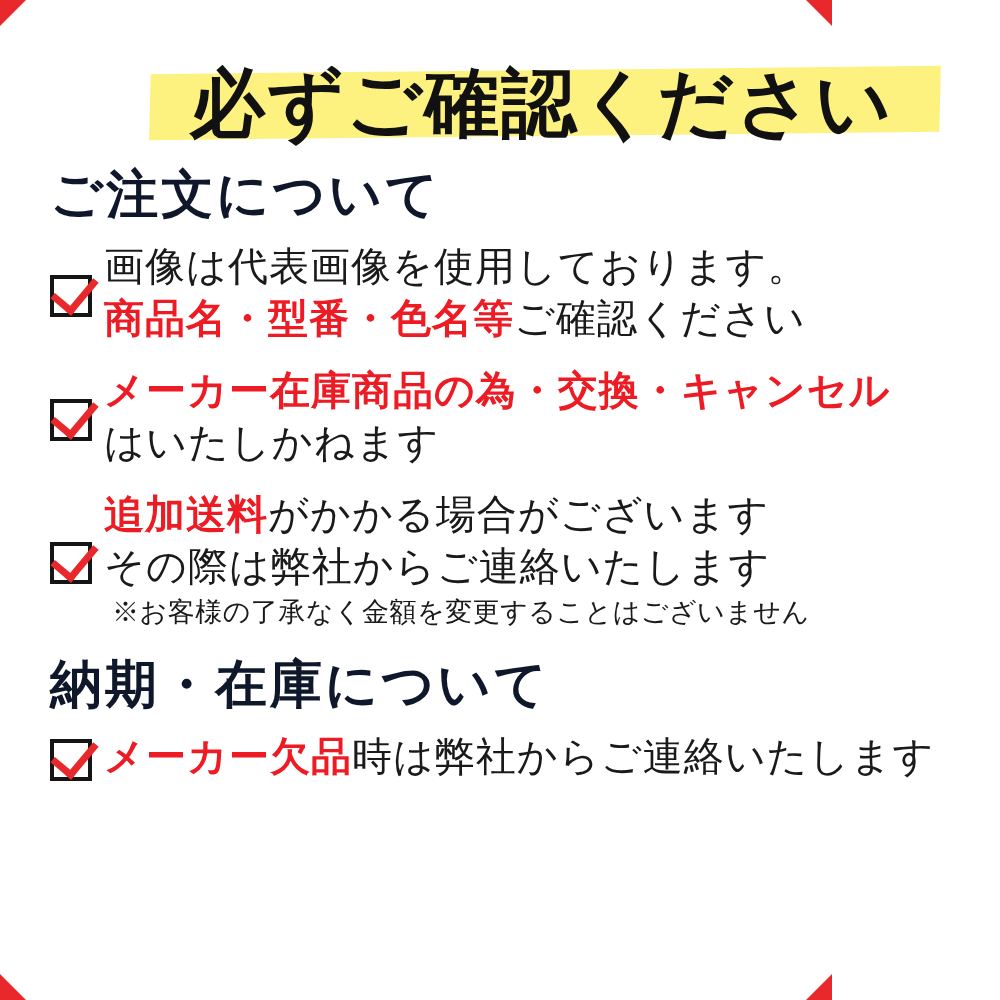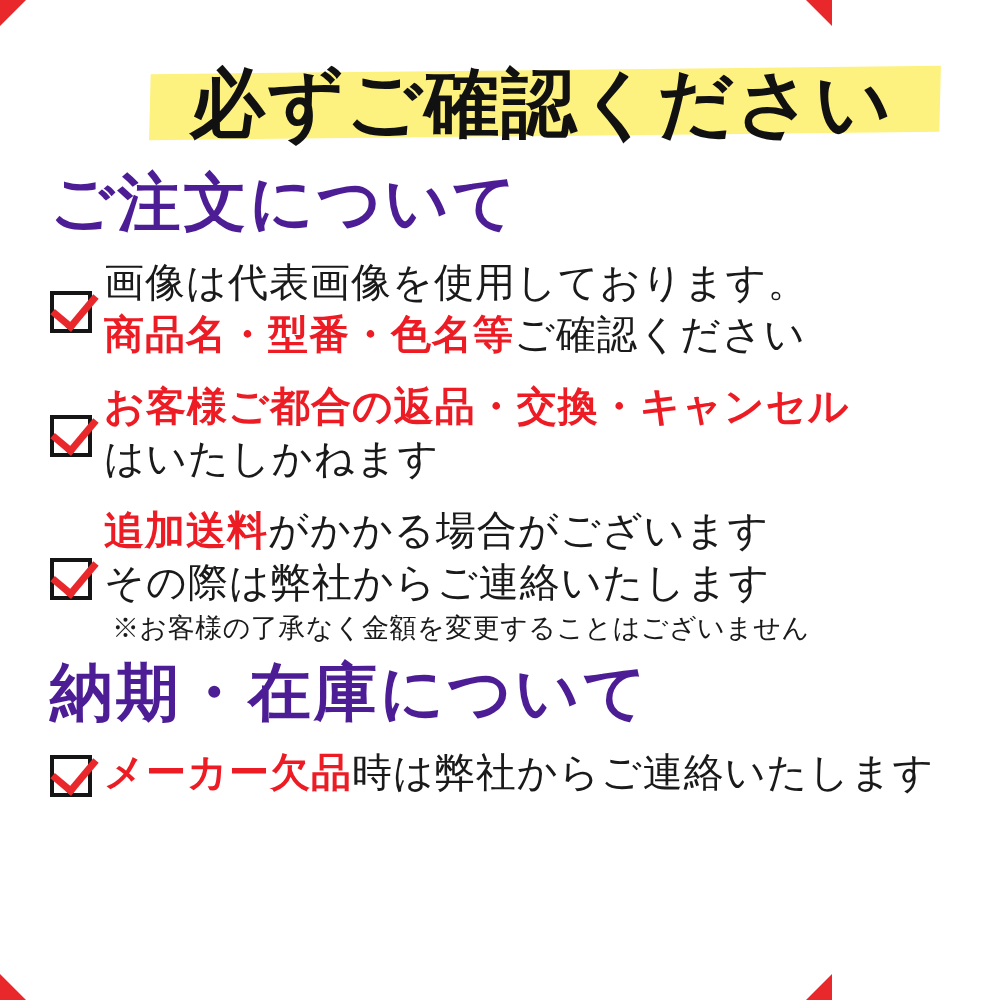--- a/index.html
+++ b/index.html
@@ -77,29 +77,29 @@
     top: 18px;
     font-size: 75px;
     font-weight: bold;
     letter-spacing: 2px;
     color: #111111;
     white-space: nowrap;
     font-family: "DejaVu Serif", "Liberation Serif", serif;
   }
 
   .section-heading {
-    font-size: 63px;
+    font-size: 52px;
     font-weight: bold;
-    color: #4c1d95;
+    color: #0f172a;
     letter-spacing: 3px;
     margin: 6px 0 10px 10px;
     white-space: nowrap;
   }
   .section-heading.second {
-    margin-top: 4px;
+    margin-top: 20px;
   }
 
   .item {
     display: flex;
     align-items: center;
     margin: 0 0 20px 10px;
   }
   .item.tight {
     margin-bottom: 4px;
   }
@@ -178,21 +178,21 @@
         <div class="line">
           <span class="red">商品名・型番・色名等</span><span class="blk">ご確認ください</span>
         </div>
       </div>
     </div>
 
     <div class="item">
       <span class="check"></span>
       <div class="lines">
         <div class="line">
-          <span class="red">お客様ご都合の返品・交換・キャンセル</span>
+          <span class="red">メーカー在庫商品の為・交換・キャンセル</span>
         </div>
         <div class="line">
           <span class="blk">はいたしかねます</span>
         </div>
       </div>
     </div>
 
     <div class="item tight">
       <span class="check"></span>
       <div class="lines">

